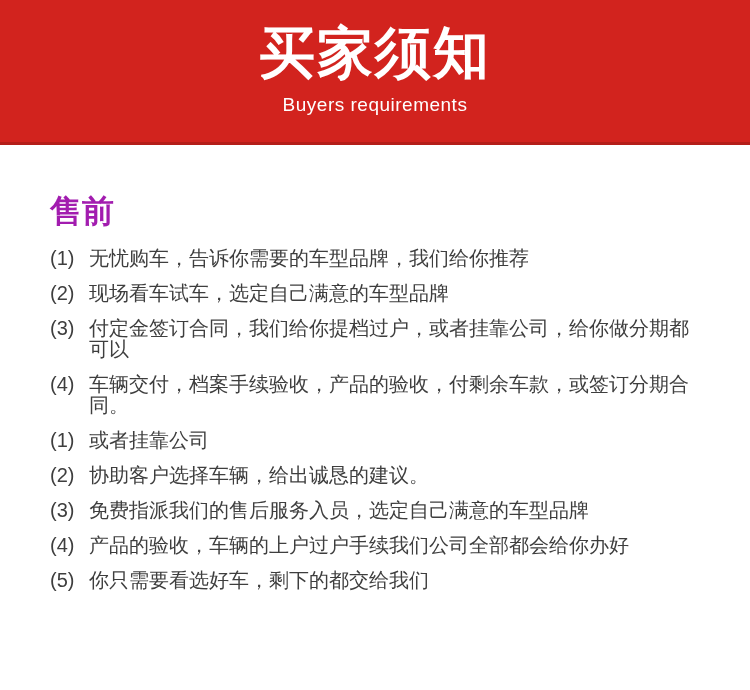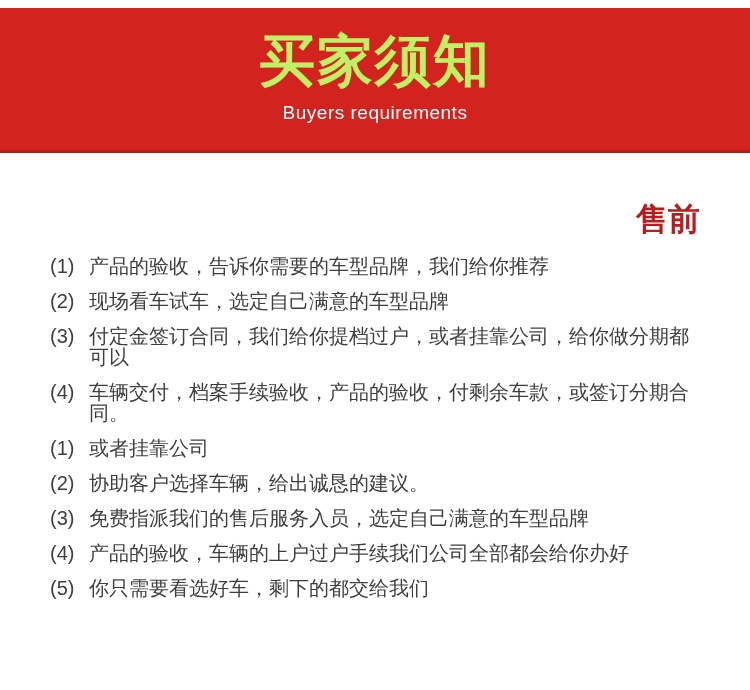--- a/index.html
+++ b/index.html
@@ -11,47 +11,46 @@
   }
   .page { width: 750px; height: 690px; }
 
   .banner {
     height: 142px;
     background: #d2231e;
     border-bottom: 3px solid #b41e19;
     text-align: center;
   }
   .banner-title {
-    margin: 8px;
+    margin: 0;
     padding-top: 25px;
     font-size: 56px;
     line-height: 1;
     font-weight: 700;
-    color: #bef264;
+    color: #ffffff;
     letter-spacing: 2px;
   }
   .banner-subtitle {
     margin-top: 14px;
     font-size: 19px;
     line-height: 1;
     color: #ffffff;
     letter-spacing: 0.5px;
   }
 
   .content {
     padding: 49px 50px 0 50px;
     color: #3e3e3e;
   }
   .sec-heading {
     margin: 0 0 19px 0;
-    color: #b91c1c;
+    color: #a21caf;
     font-size: 32px;
     line-height: 35px;
     font-weight: 700;
-    text-align: right;
   }
   .sec-heading.second {
     margin-top: 34px;
     margin-bottom: 20px;
   }
   .item {
     display: flex;
     align-items: flex-start;
     margin-bottom: 14px;
     font-size: 20px;
@@ -75,21 +74,21 @@
     <div class="banner-subtitle">Buyers requirements</div>
   </header>
 
   <main class="content">
 
     <section>
       <h2 class="sec-heading">售前</h2>
       <div class="list">
         <div class="item">
           <span class="num">(1)</span>
-          <span class="txt">产品的验收，告诉你需要的车型品牌，我们给你推荐</span>
+          <span class="txt">无忧购车，告诉你需要的车型品牌，我们给你推荐</span>
         </div>
         <div class="item">
           <span class="num">(2)</span>
           <span class="txt">现场看车试车，选定自己满意的车型品牌</span>
         </div>
         <div class="item">
           <span class="num">(3)</span>
           <span class="txt">付定金签订合同，我们给你提档过户，或者挂靠公司，给你做分期都可以</span>
         </div>
         <div class="item">

